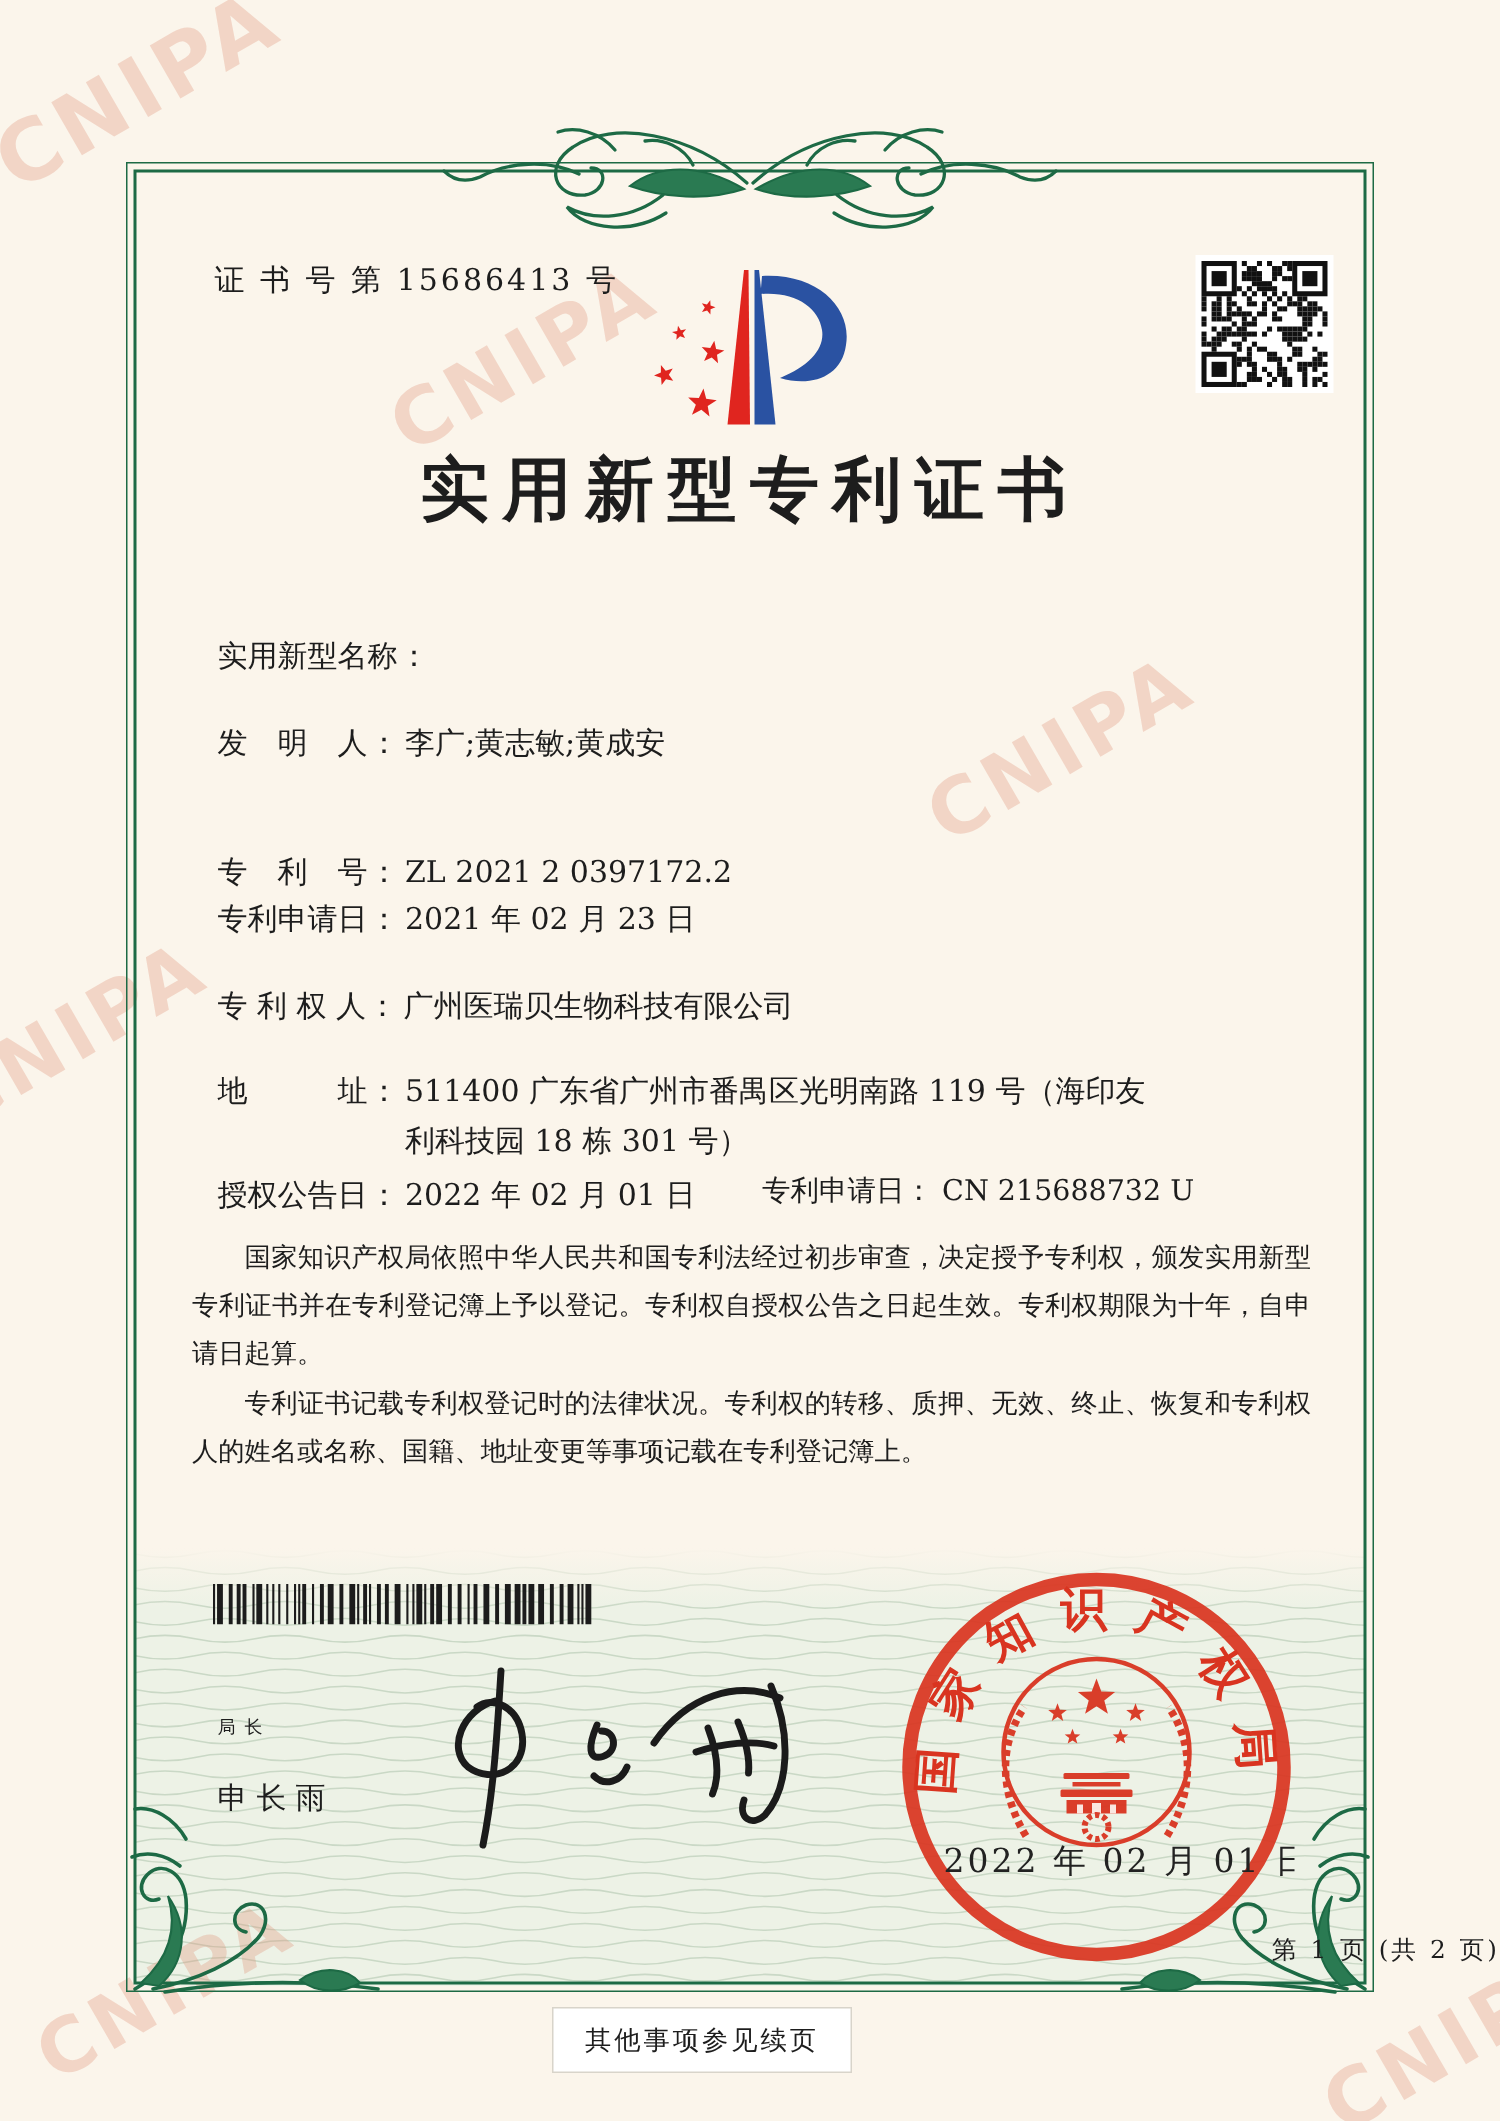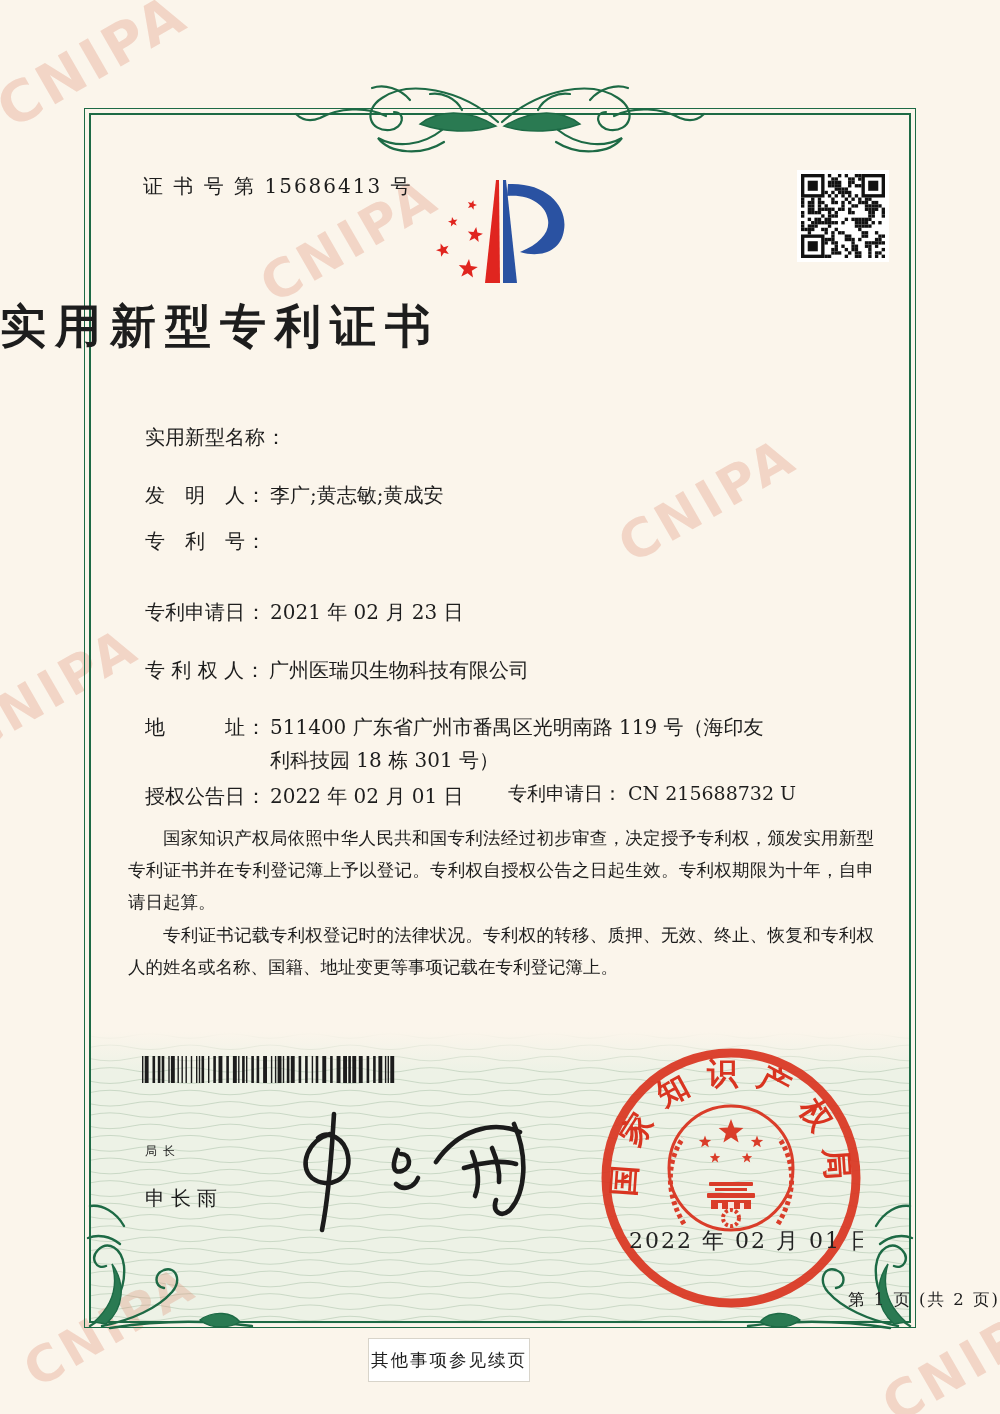--- a/index.html
+++ b/index.html
@@ -20,21 +20,21 @@
   
   #band{left:90px;top:1032px;width:820px;height:292px;z-index:0;}
   #band-fade{left:90px;top:1032px;width:820px;height:40px;z-index:0;
              background:linear-gradient(to bottom, #fbf5eb, rgba(251,245,235,0));}
   
   .frame{left:84px;top:108px;width:832px;height:1220px;border:1px solid var(--green);z-index:2;pointer-events:none;}
   .frame-inner{position:absolute;left:4px;top:4px;right:4px;bottom:4px;border:2.5px solid var(--green);}
   .ornament{z-index:2;pointer-events:none;}
   
   .cert-no{left:143px;top:173px;font-size:20px;letter-spacing:2px;z-index:3;}
-  .title{left:0;top:296px;width:100%;font-size:46px;font-weight:bold;
+  .title{left:0;top:296px;width:100%;text-align:center;font-size:46px;font-weight:bold;
          letter-spacing:9px;z-index:3;}
   
   .frow{left:145px;width:620px;font-size:20px;line-height:30px;z-index:3;display:flex;align-items:flex-start;}
   .flabel{white-space:pre;}
   .fcolon{margin:0 4px 0 1px;}
   .fvalue{flex:1;max-width:575px;line-height:33px;margin-top:-1.5px;}
   .grant-no{left:508px;top:781px;font-size:19px;z-index:3;}
   
   .paras{left:128px;top:822px;width:746px;z-index:3;font-size:17.5px;line-height:1.84;
          text-align:justify;}
@@ -44,21 +44,21 @@
   
   .sig-title{left:145px;top:1143px;font-size:12px;letter-spacing:6px;z-index:3;}
   .sig-name{left:145px;top:1185px;font-size:20px;letter-spacing:6px;z-index:3;}
   #signature{left:268px;top:1092px;z-index:3;}
   
   #seal{left:599px;top:1046px;z-index:4;}
   .seal-arc{font-size:31px;font-weight:bold;letter-spacing:17px;fill:var(--seal-red);}
   .seal-date{font-size:22px;fill:#222;letter-spacing:2px;font-family:"DejaVu Serif","Liberation Serif",serif;}
   
   .page-info{left:0;top:1289px;width:100%;text-align:right;font-size:16.5px;letter-spacing:2px;z-index:3;}
-  .cont-box{left:368px;top:1338px;width:162px;height:44px;background:#fff;border:1px solid #d8d4ca;
+  .cont-box{left:368px;top:1338px;width:200px;height:44px;background:#fff;border:1px solid #d8d4ca;
             z-index:5;display:flex;align-items:center;justify-content:center;font-size:17.5px;letter-spacing:2px;}
   svg{display:block;}
 </style>
 </head>
 <body>
 
 <svg id="band" class="abs" width="820" height="292" viewBox="0 0 820 292">
     <rect x="0" y="0" width="820" height="292" fill="#edf2e6"></rect>
     <path d="M0,4 q20,4.5 40,0 q20,-4.5 40,0 q20,4.5 40,0 q20,-4.5 40,0 q20,4.5 40,0 q20,-4.5 40,0 q20,4.5 40,0 q20,-4.5 40,0 q20,4.5 40,0 q20,-4.5 40,0 q20,4.5 40,0 q20,-4.5 40,0 q20,4.5 40,0 q20,-4.5 40,0 q20,4.5 40,0 q20,-4.5 40,0 q20,4.5 40,0 q20,-4.5 40,0 q20,4.5 40,0 q20,-4.5 40,0 q20,4.5 40,0 q20,-4.5 40,0" fill="none" stroke="#c3d4c0" stroke-width="1" opacity="0.85"></path>
     <path d="M-40,15.3 q20,4.5 40,0 q20,-4.5 40,0 q20,4.5 40,0 q20,-4.5 40,0 q20,4.5 40,0 q20,-4.5 40,0 q20,4.5 40,0 q20,-4.5 40,0 q20,4.5 40,0 q20,-4.5 40,0 q20,4.5 40,0 q20,-4.5 40,0 q20,4.5 40,0 q20,-4.5 40,0 q20,4.5 40,0 q20,-4.5 40,0 q20,4.5 40,0 q20,-4.5 40,0 q20,4.5 40,0 q20,-4.5 40,0 q20,4.5 40,0 q20,-4.5 40,0 q20,4.5 40,0 q20,-4.5 40,0" fill="none" stroke="#c3d4c0" stroke-width="1" opacity="0.85"></path>
@@ -396,23 +396,24 @@
 
 <div class="abs frow" style="top:422px;">
   <span class="flabel">实用新型名称</span>
     <span class="fcolon">：</span>
 </div>
 <div class="abs frow" style="top:480px;">
   <span class="flabel">发　明　人</span>
     <span class="fcolon">：</span>
     <span class="fvalue">李广;黄志敏;黄成安</span>
 </div>
-<div class="abs frow" style="top:526px;">
+<div class="abs frow" style="top:566px;">
   <span class="flabel">专　利　号</span>
     <span class="fcolon">：</span>
+    <span class="fvalue">ZL 2021 2 0397172.2</span>
 </div>
 <div class="abs frow" style="top:597px;">
   <span class="flabel">专利申请日</span>
     <span class="fcolon">：</span>
     <span class="fvalue">2021 年 02 月 23 日</span>
 </div>
 <div class="abs frow" style="top:655px;">
   <span class="flabel">专 利 权 人</span>
     <span class="fcolon">：</span>
     <span class="fvalue">广州医瑞贝生物科技有限公司</span>

